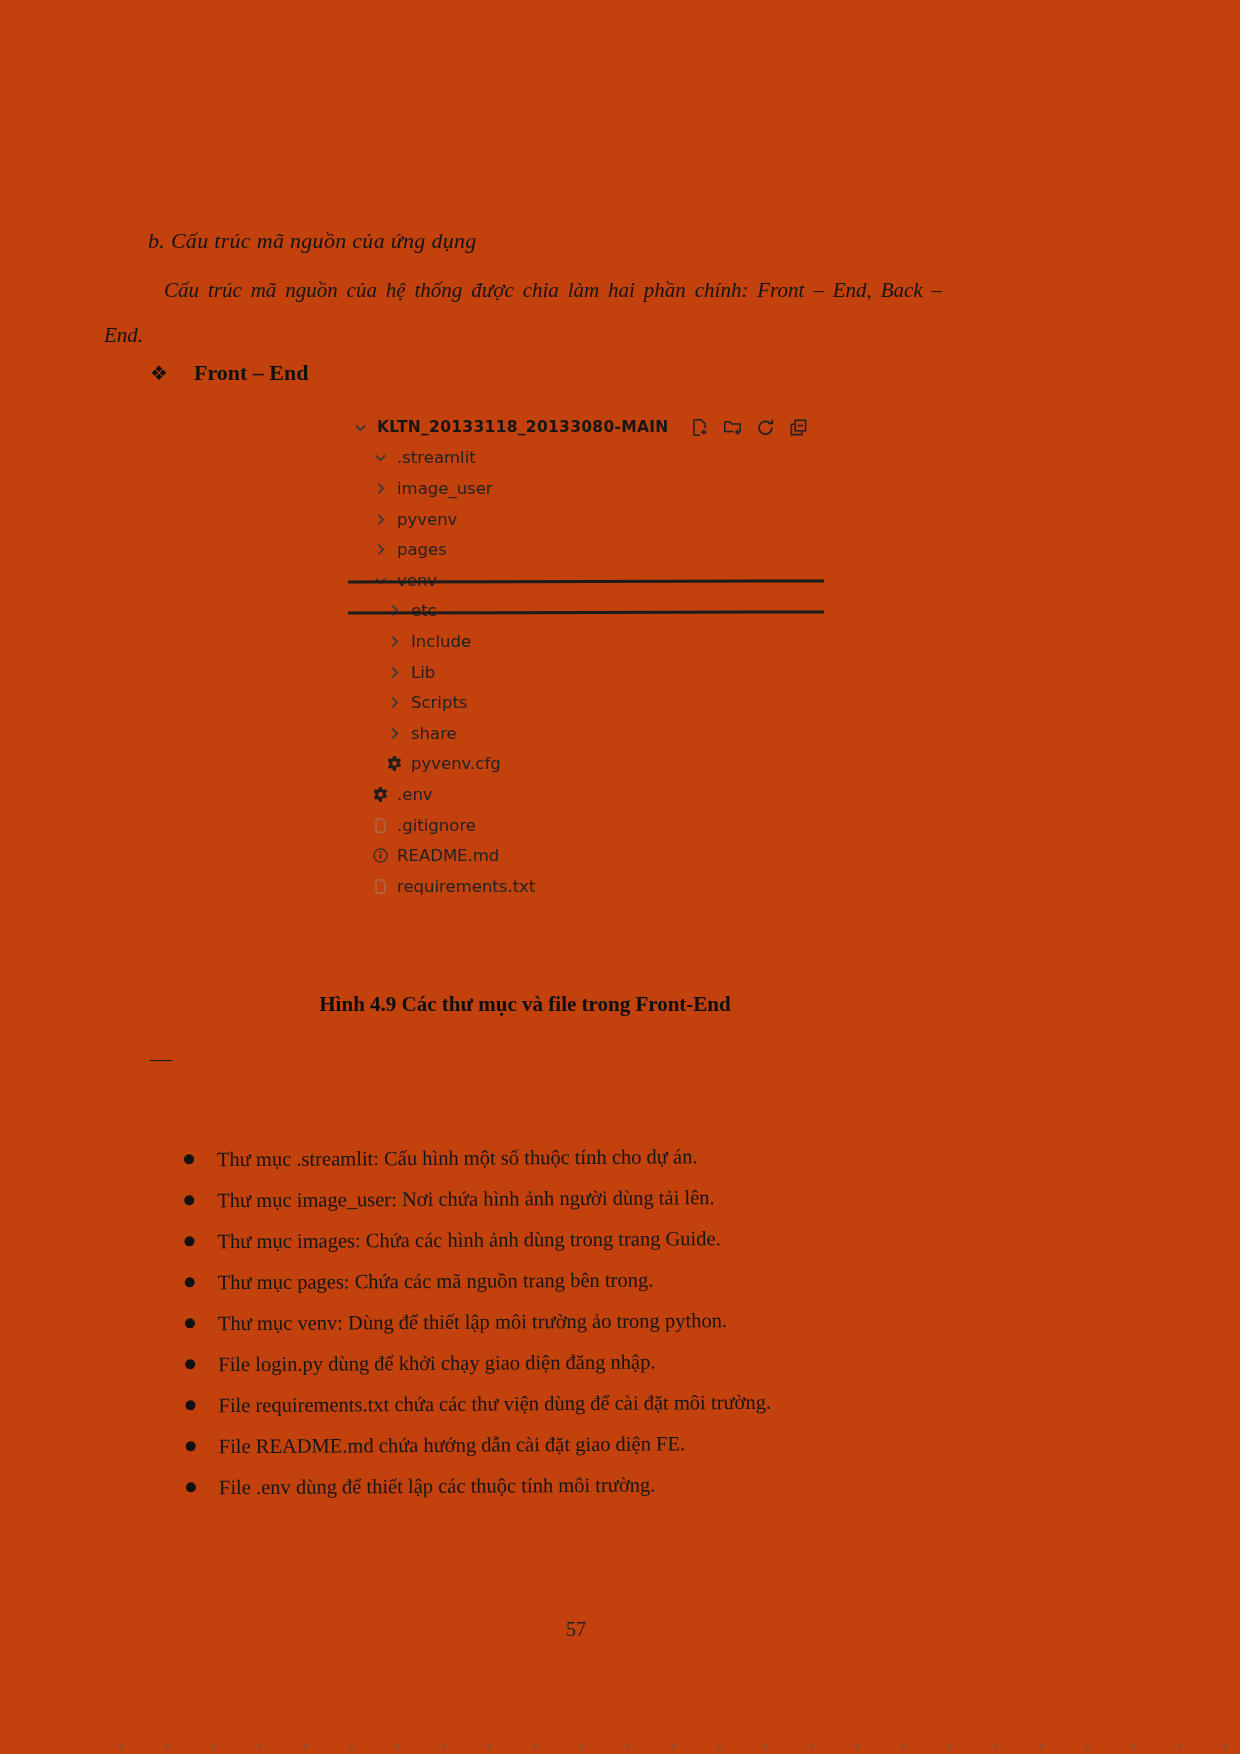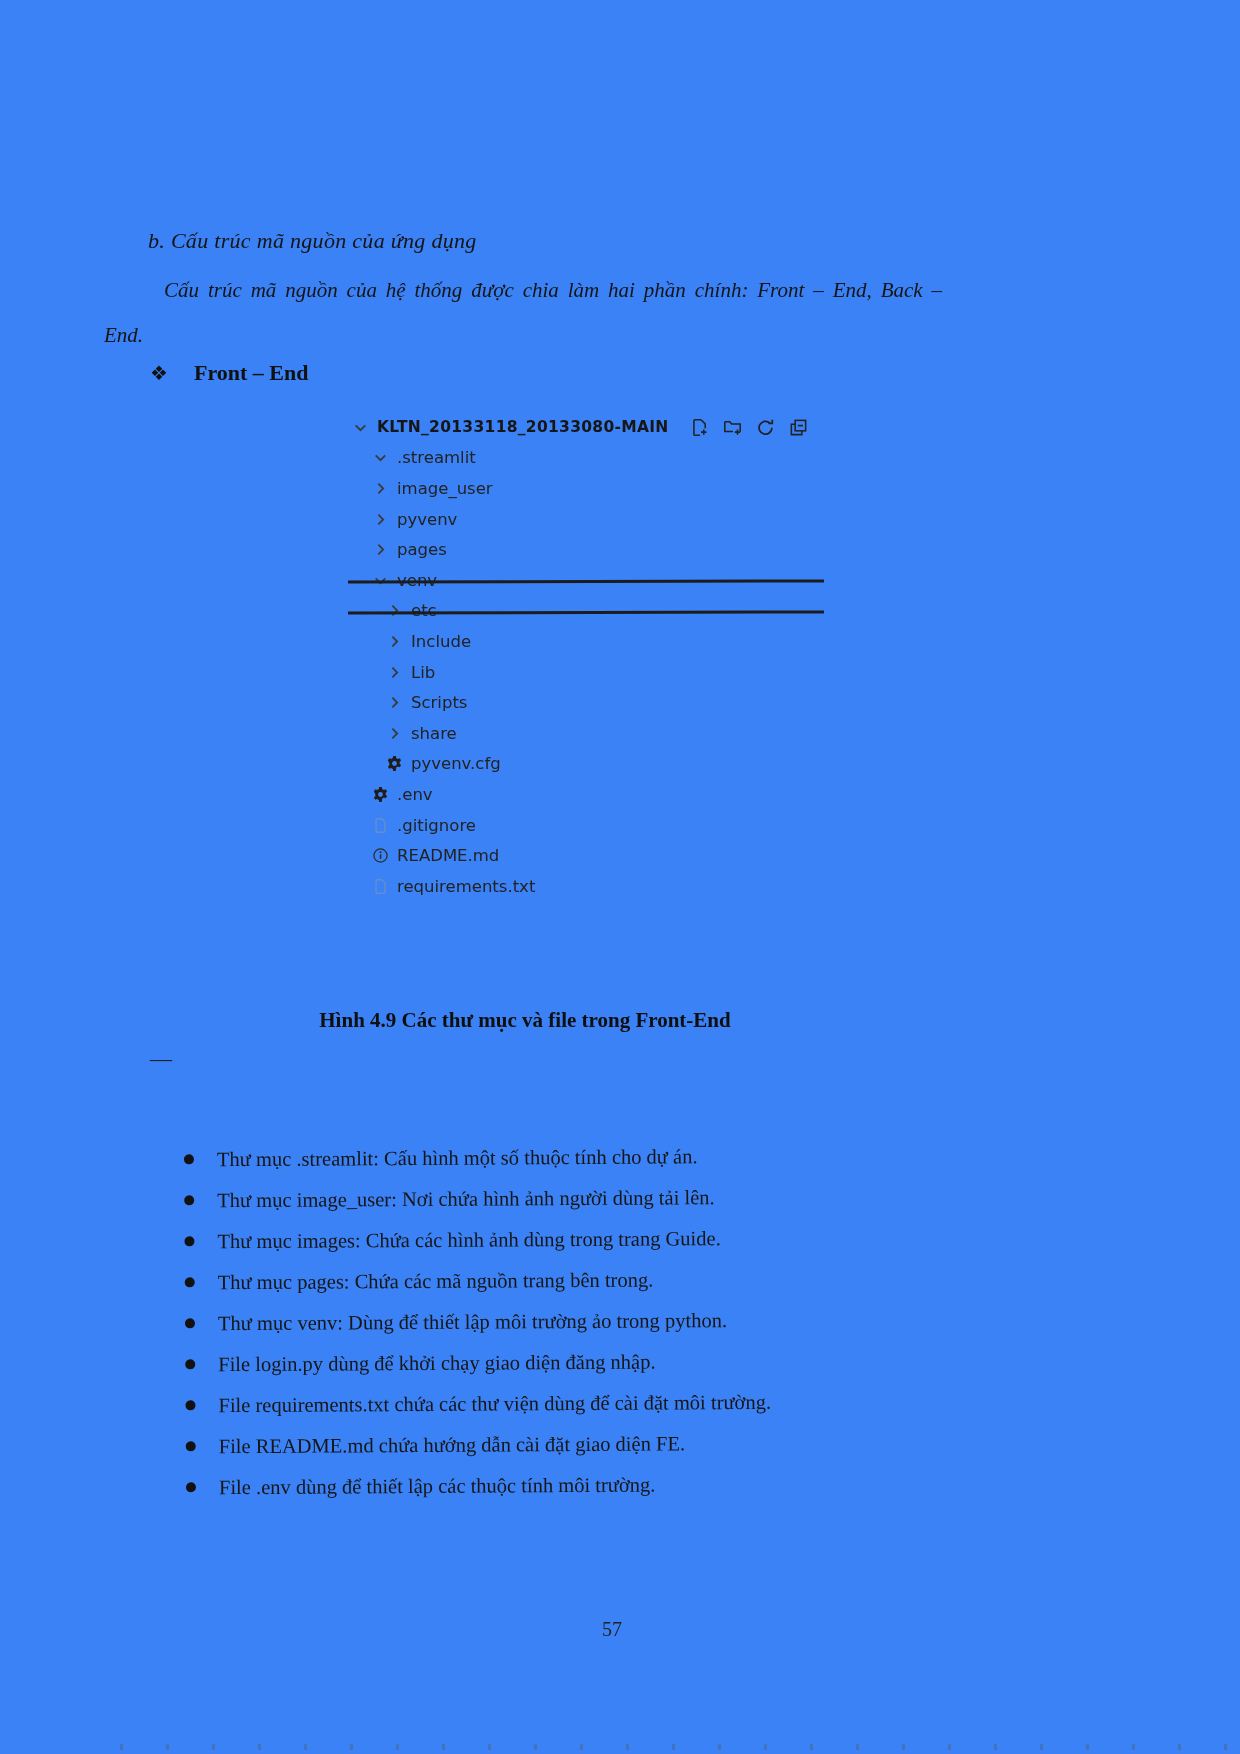--- a/index.html
+++ b/index.html
@@ -1,17 +1,17 @@
 <!DOCTYPE html>
 <html><head>
 <meta charset="utf-8">
 <style>
   html,body{margin:0;padding:0;background:#ffffff;}
   .page{
-    position:relative;width:1240px;height:1754px;background:#3b82f6;
+    position:relative;width:1240px;height:1754px;background:#c2410c;
     font-family:"Liberation Serif", serif;color:#1a1a1a;overflow:hidden;
   }
   
   .heading-italic{
     position:absolute;left:148px;top:228px;font-style:italic;font-size:22px;
     letter-spacing:.3px;color:#141414;
   }
   .intro-para{
     position:absolute;left:104px;top:268px;width:838px;font-size:21px;
     line-height:45px;text-align:justify;text-indent:60px;word-spacing:3px;color:#151515;font-style:italic;
@@ -32,34 +32,34 @@
   .lvl1{padding-left:54px}
   .lvl2{padding-left:68px}
   .root-label{font-weight:700;font-size:15.5px;letter-spacing:.3px;color:#161616;}
   
   .scan-line{position:absolute;left:348px;width:476px;height:3px;background:#1c1c1c;transform:rotate(-.15deg);}
   .scan-line.l1{top:580px;}
   .scan-line.l2{top:611px;}
   
   .caption{
     position:absolute;left:290px;top:992px;width:470px;text-align:center;
-    font-weight:bold;font-size:21px;color:#0f0f0f;margin-top:16px;
+    font-weight:bold;font-size:21px;color:#0f0f0f;
   }
   
   .dash-marker{position:absolute;left:150px;top:1046px;font-size:22px;color:#151515;}
   .dash-para{
     position:absolute;left:190px;top:1044px;width:748px;font-size:21px;line-height:46px;
     text-align:justify;word-spacing:5px;color:#151515;
   }
   
   .bullets{position:absolute;left:182px;top:1142px;width:790px;transform:rotate(-.35deg);}
   .bullet-item{position:relative;padding-left:36px;margin-bottom:11px;font-size:20.5px;line-height:30px;color:#161616;}
   .dot{position:absolute;left:3px;top:10px;width:10px;height:10px;border-radius:50%;background:#121212;}
   
-  .page-num{position:absolute;left:566px;top:1618px;font-size:20px;color:#222;margin-left:36px;}
+  .page-num{position:absolute;left:566px;top:1618px;font-size:20px;color:#222;}
   .bottom-artifact{
     position:absolute;left:120px;top:1744px;height:6px;width:1120px;opacity:.35;
     background:repeating-linear-gradient(90deg,#555 0 3px,transparent 3px 46px);
   }
   svg{display:block;width:100%;height:100%;}
 </style>
 </head>
 <body>
 
 <div class="page">

